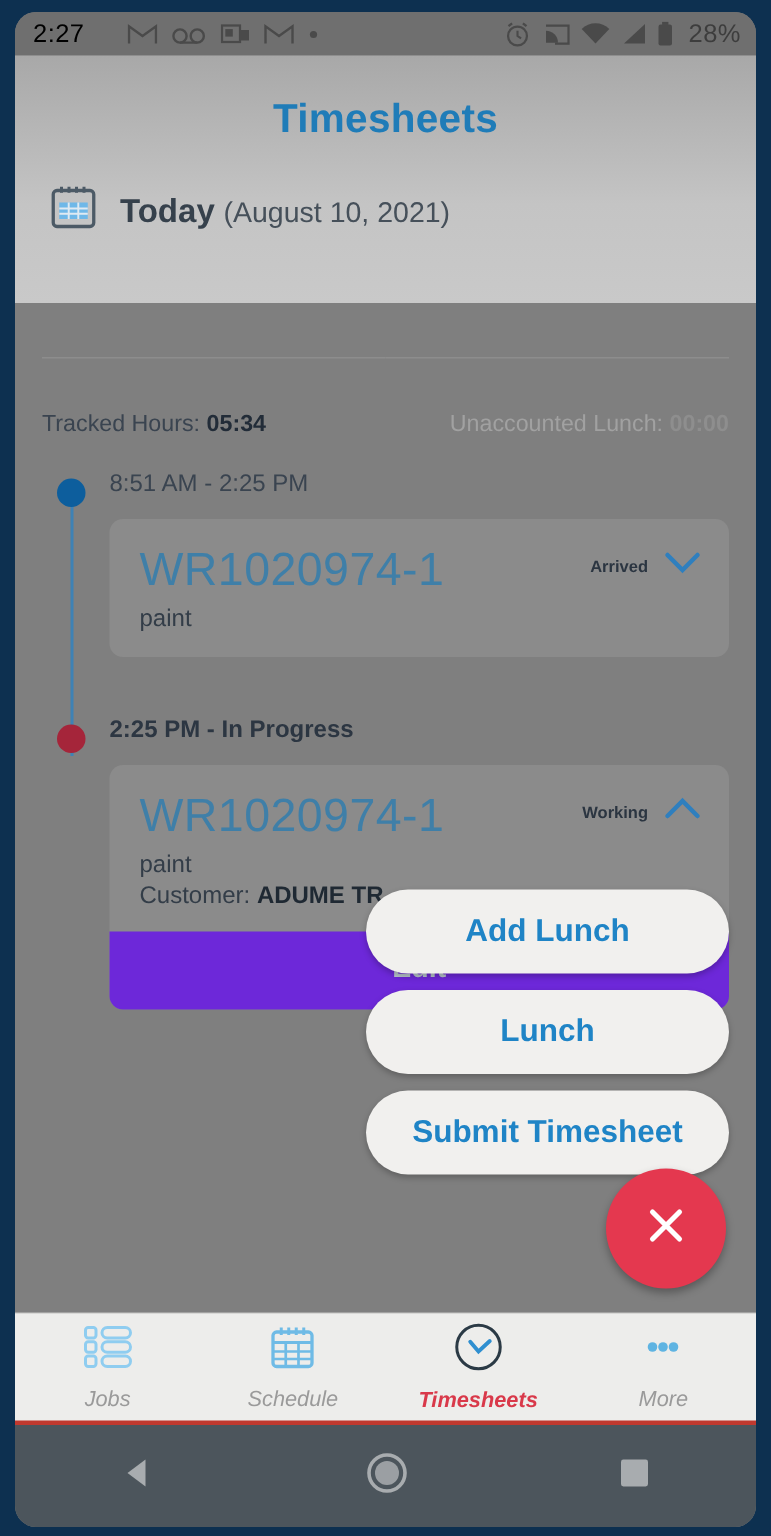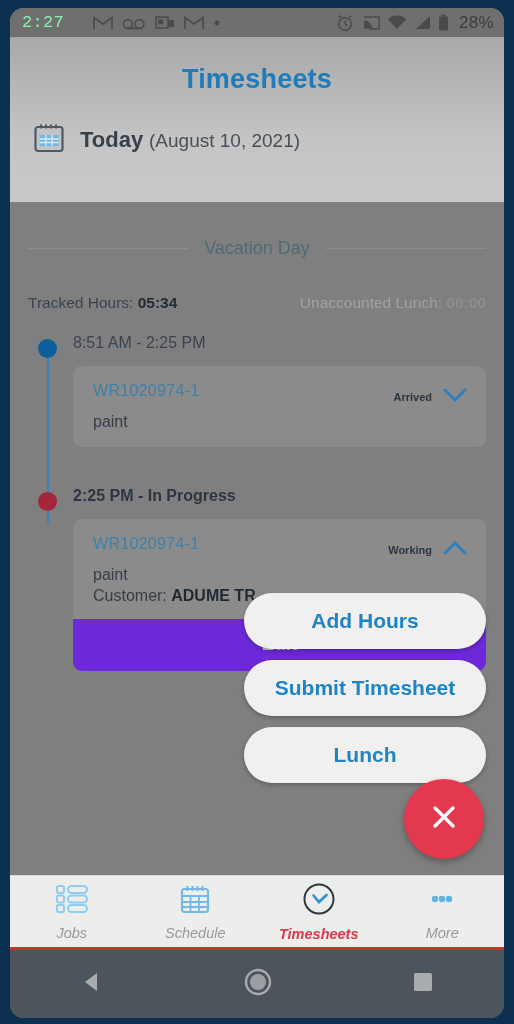--- a/index.html
+++ b/index.html
@@ -27,21 +27,21 @@
   #statusbar {
     position: relative;
     height: 29px;
     background: #6f6f6f;
     display: flex; align-items: center;
     padding: 0 10px 0 12px;
     color: #3b3b3b;
     font-size: 17px;
     letter-spacing: .3px;
   }
-  #statusbar .clock { font-size: 17px; color: #86efac; margin-right: 20px; font-family: Liberation Mono, monospace; }
+  #statusbar .clock { font-size: 17px; color: #000000; margin-right: 20px; }
   #statusbar .sb-left { display: flex; align-items: center; gap: 9px; flex: 1; }
   #statusbar .sb-right { display: flex; align-items: center; gap: 7px; }
   .sico { display: inline-block; line-height: 1; color: #4a4a4a; }
   .sico svg { display: block; }
   .batt-pct { font-size: 17px; color: #3d3d3d; margin-left: 3px; }
 
   
   #header {
     height: 165px;
     background: linear-gradient(#a8a8a8, #c4c4c4 60%, #c9c9c9);
@@ -105,21 +105,21 @@
   .ent-time.bold { font-weight: bold; color: #2c3642; }
 
   .card {
     margin-top: 14px;
     background: #8b8b8b;
     border-radius: 9px;
     padding: 16px 18px 16px 20px;
     position: relative;
   }
   .card-top { display: flex; align-items: flex-start; justify-content: space-between; }
-  .wr { color: #3f7fa8; font-size: 16px; letter-spacing: .3px; }
+  .wr { color: #3f7fa8; font-size: 31px; letter-spacing: .3px; }
   .status-wrap { display: flex; align-items: center; gap: 10px; padding-top: 5px; }
   .status-lbl { font-size: 11px; font-weight: bold; color: #2b3541; }
   .desc { font-size: 16px; color: #333d48; margin-top: 6px; }
   .cust { font-size: 16px; color: #333d48; margin-top: 3px; }
   .cust b { color: #1f2933; }
   .edit-btn {
     margin-top: 14px;
     margin-left: -20px; margin-right: -18px; margin-bottom: -16px;
     background: #6d28d9;
     border-radius: 0 0 9px 9px;
@@ -262,21 +262,20 @@
         <span class="b">Today</span>
         <span class="n">(August 10, 2021)</span>
       </span>
     </div>
   </div>
 
   <div id="body">
 
     <div id="dayrow">
       <span class="line"></span>
-      <span class="lbl">Vacation Day</span>
       <span class="line"></span>
     </div>
 
     <div id="hours">
       <span class="left">
         <span>Tracked Hours:</span>
         <b>05:34</b>
       </span>
       <span class="right">
         <span>Unaccounted Lunch:</span>
@@ -325,23 +324,23 @@
           <div class="cust">
             <span>Customer:</span>
             <b>ADUME TR</b>
           </div>
           <div class="edit-btn">Edit</div>
         </div>
       </div>
     </div>
 
     <div id="fabmenu">
-      <div class="fab-item">Add Hours</div>
+      <div class="fab-item">Add Lunch</div>
+      <div class="fab-item">Lunch</div>
       <div class="fab-item">Submit Timesheet</div>
-      <div class="fab-item">Lunch</div>
     </div>
 
     <div id="fab-close">
       <span>
         <svg width="38" height="38" viewBox="0 0 38 38">
               <path d="M10 10l18 18M28 10L10 28" stroke="#ffffff" stroke-width="3.4" stroke-linecap="round"></path>
             </svg>
       </span>
     </div>
   </div>

